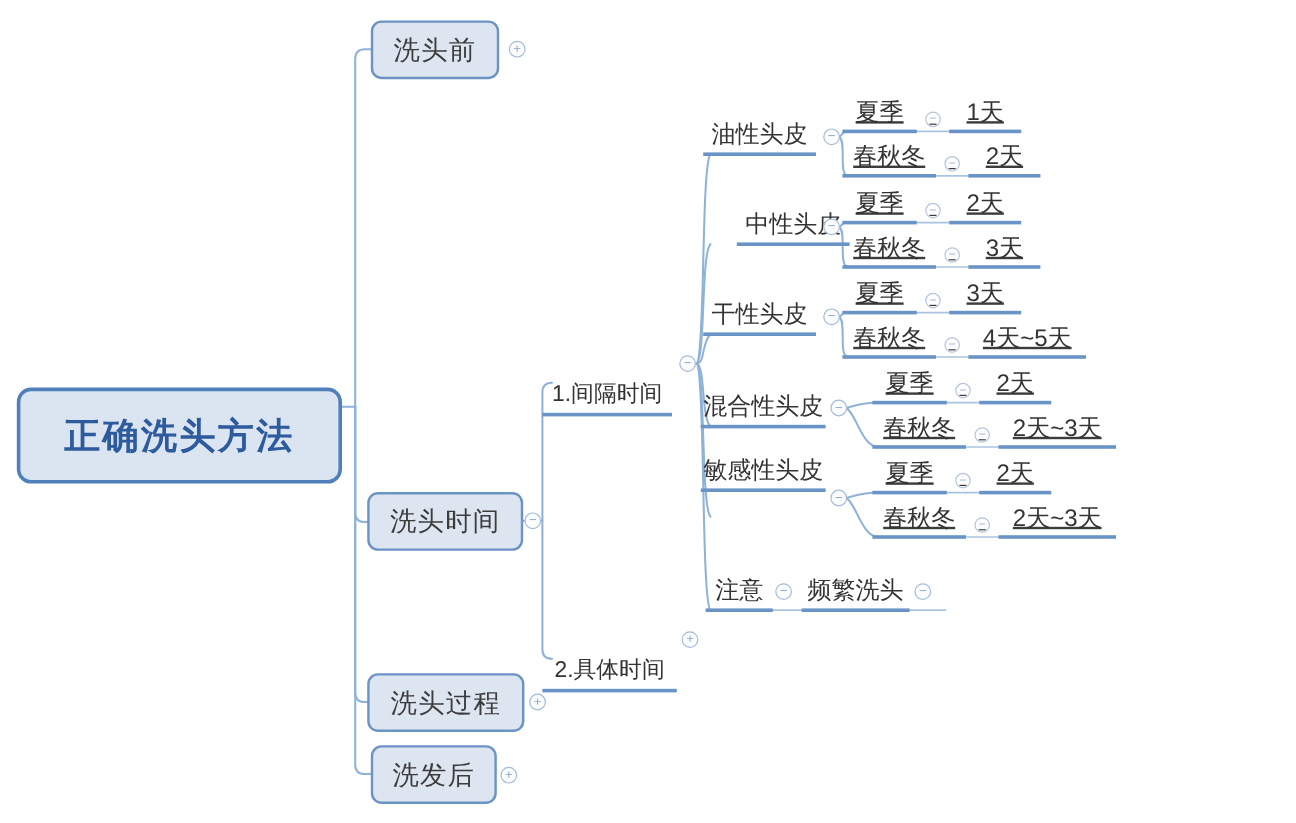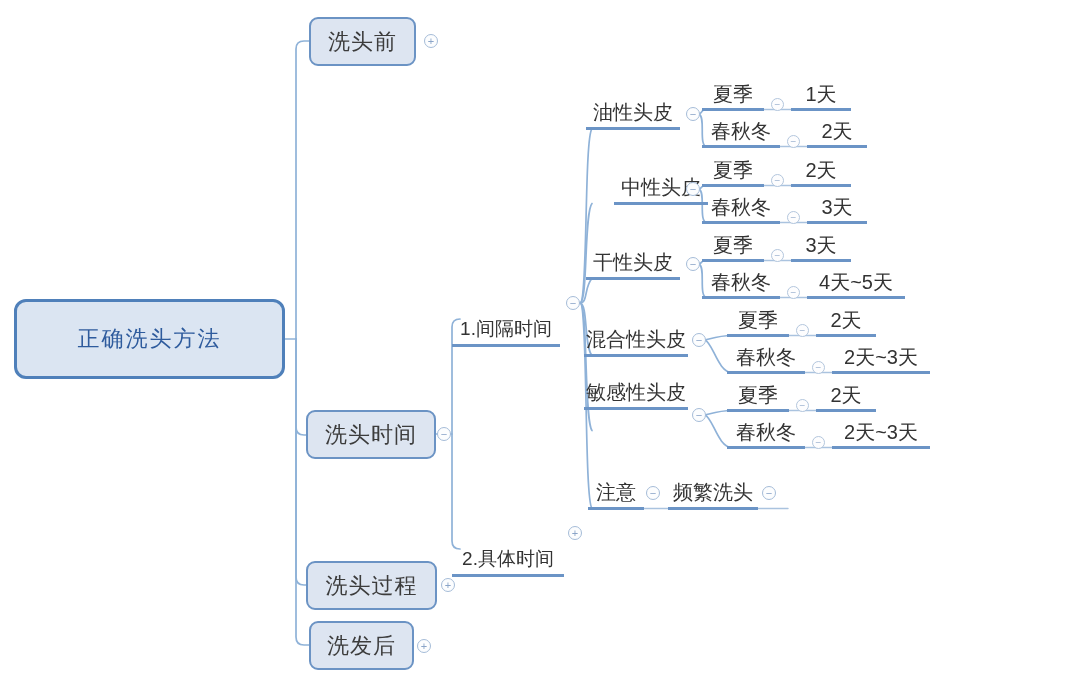--- a/index.html
+++ b/index.html
@@ -6,34 +6,34 @@
   #canvas{position:relative;width:1080px;height:686px;background:#ffffff;overflow:hidden;
           font-family:"Liberation Sans","DejaVu Sans",sans-serif;color:#3c3c3c;}
   #connectors{position:absolute;left:0;top:0;width:1080px;height:686px;z-index:0;}
   .abs{position:absolute;z-index:2;}
   
   .node{display:flex;align-items:center;justify-content:center;box-sizing:border-box;
         border:2px solid #6b93c4;border-radius:9px;background:#dde5f1;
         font-size:22px;color:#3c3c3c;letter-spacing:1px;}
   .rootnode{display:flex;align-items:center;justify-content:center;box-sizing:border-box;
         border:3px solid #4f80ba;border-radius:12px;background:#dbe5f2;
-        font-size:22px;font-weight:normal;color:#2e5b9d;letter-spacing:2px;}
+        font-size:30px;font-weight:bold;color:#2e5b9d;letter-spacing:2px;margin-top:24px;}
   
   .utopic{box-sizing:content-box;border-bottom:3px solid #6b94c6;padding-bottom:4px;
           text-align:center;line-height:22px;font-size:20px;color:#333;}
   .small{font-size:19px;margin-top:27px;}
   
   .expander{position:absolute;z-index:3;width:14px;height:14px;box-sizing:border-box;
             border:1px solid #a5bcd8;border-radius:50%;background:#fcfdfe;color:#8aa4c8;
             font-size:11px;line-height:12px;text-align:center;}
   .mini-icon{flex:0 0 13px;width:13px;height:13px;box-sizing:border-box;margin-top:4px;
             border:1px solid #b3c6dd;border-radius:50%;background:#fdfdfe;color:#9db3d0;
             font-size:10px;line-height:11px;text-align:center;}
   
-  .leafrow{position:absolute;z-index:2;display:flex;align-items:flex-end;gap:7px;}
+  .leafrow{position:absolute;z-index:2;display:flex;align-items:center;gap:7px;text-decoration:underline;}
   .u-label{box-sizing:content-box;border-bottom:3px solid #6b94c6;padding-bottom:3px;
            line-height:21px;font-size:20px;color:#333;text-align:center;}
   .w56{width:56px}.w60{width:60px}.w62{width:62px}.w78{width:78px}.w90{width:90px}
   .w94{width:94px}.w98{width:98px}.w104{width:104px}.w108{width:108px}.w112{width:112px}
   .note-detail{line-height:23px;font-size:19px;text-align:center;padding-bottom:3px;
                border-bottom:3px solid #6b94c6;color:#333;}
   path.main{stroke:#8fb2d8;stroke-width:1.7;fill:none;stroke-linecap:round;}
   path.bridge{stroke:#aac3df;stroke-width:1.4;fill:none;stroke-linecap:round;}
 </style>
 </head>

